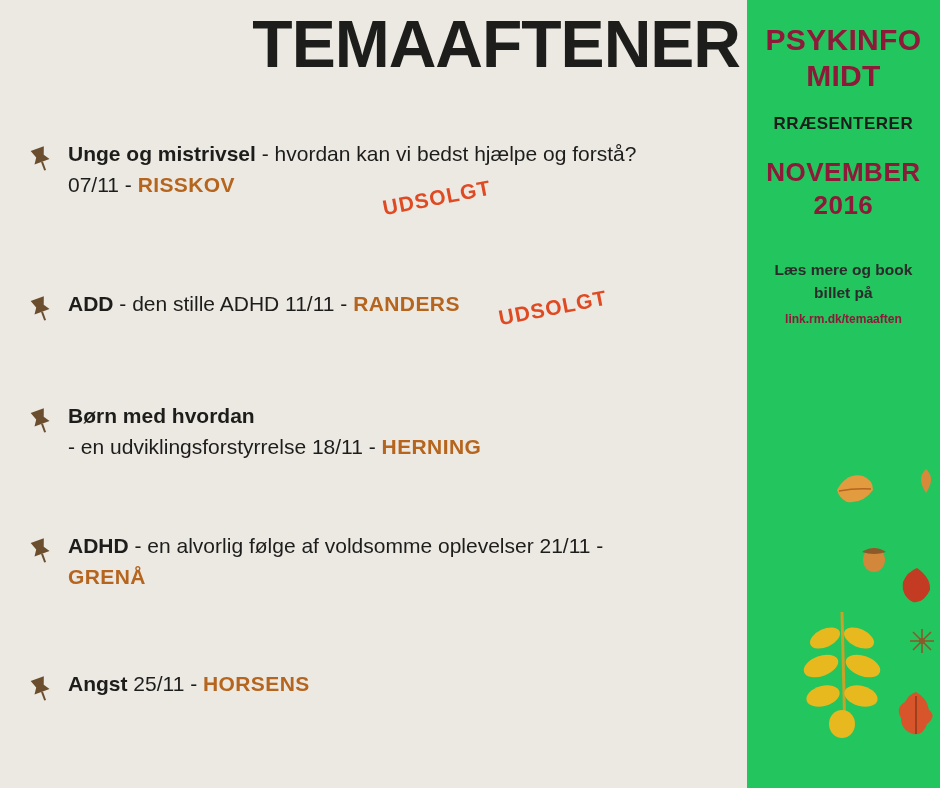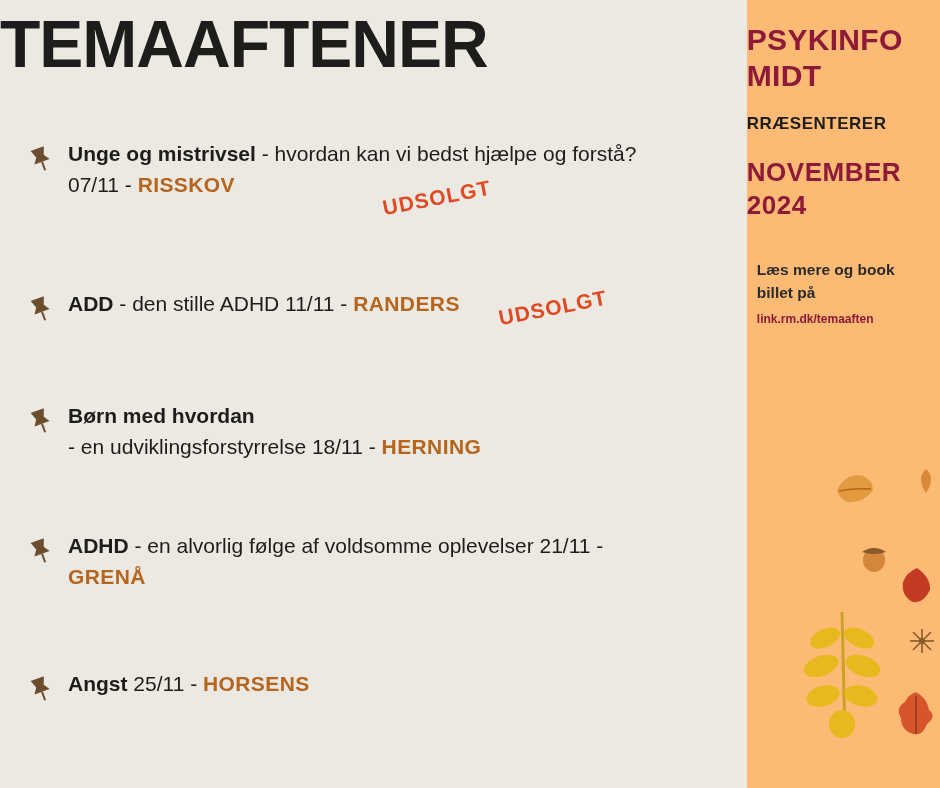--- a/index.html
+++ b/index.html
@@ -26,21 +26,21 @@
     width: 740px;
     height: 788px;
     background: #ece8e2;
     box-sizing: border-box;
   }
   .title {
     position: absolute;
     left: 0;
     top: 8px;
     width: 740px;
-    text-align: left;
+    text-align: right;
     font-size: 66px;
     line-height: 72px;
     font-weight: bold;
     letter-spacing: -1px;
     color: #1d1d1b;
     font-family: "Liberation Sans", sans-serif;
   }
   .events {
     position: absolute;
     top: 138px;
@@ -93,22 +93,22 @@
   .ev2 { position:absolute; top: 150px; left:0; width:668px; }
   .ev3 { position:absolute; top: 262px; left:0; width:740px; }
   .ev4 { position:absolute; top: 392px; left:0; width:740px; }
   .ev5 { position:absolute; top: 530px; left:0; width:812px; }
 
   
   .right {
     position: relative;
     width: 200px;
     height: 788px;
-    background: #fdba74;
-    text-align: left;
+    background: #22c55e;
+    text-align: center;
     box-sizing: border-box;
     margin-left: 32px;
   }
   .brand {
     margin-top: 22px;
     font-size: 30px;
     line-height: 36px;
     font-weight: bold;
     color: #8d1a38;
     letter-spacing: 0.3px;
@@ -244,21 +244,21 @@
   <div class="right">
     <div class="brand">
       <div>PSYKINFO</div>
       <div>MIDT</div>
     </div>
 
     <div class="presents">RRÆSENTERER</div>
 
     <div class="month">
       <div>NOVEMBER</div>
-      <div>2024</div>
+      <div>2016</div>
     </div>
 
     <div class="booking">
       <span>Læs mere og book billet på</span>
       <a class="booklink" href="#">link.rm.dk/temaaften</a>
     </div>
 
     <span class="leaf l1">
       <svg width="44" height="40" viewBox="0 0 44 40">
         <path d="M4 20 Q14 2 30 6 Q40 10 40 20 Q30 34 14 32 Q6 28 4 20 Z" fill="#e39b3f"></path>

